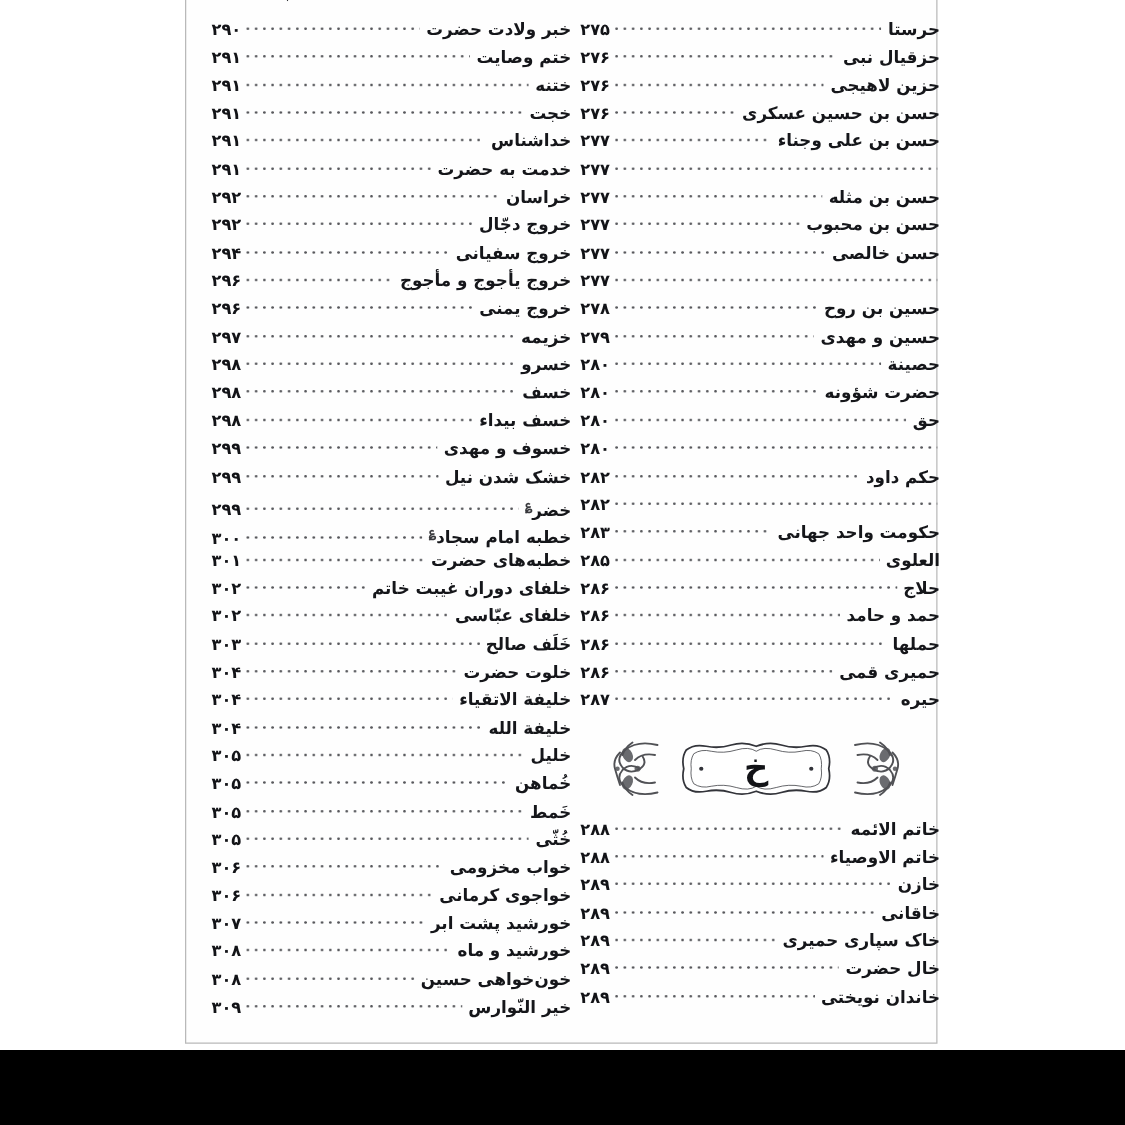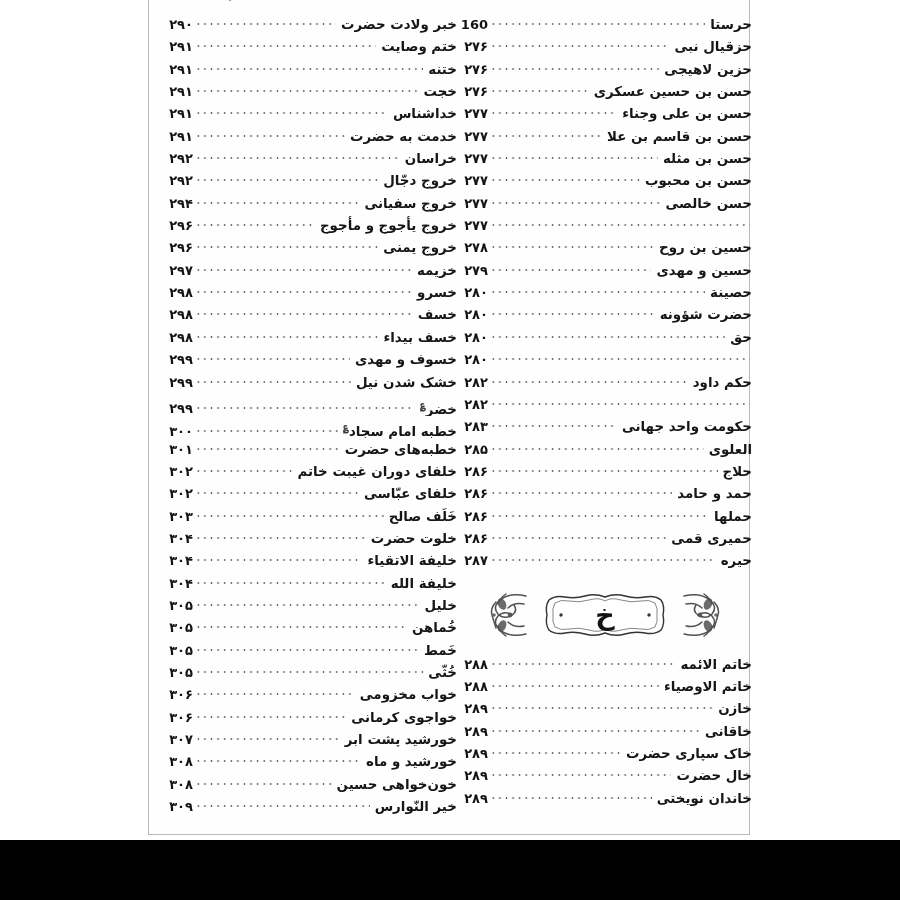--- a/index.html
+++ b/index.html
@@ -132,21 +132,21 @@
 
   <div id="columns">
 
     <div class="column" id="column-right">
       <div class="spacer-head"></div>
 
       <div>
         <div class="entry">
           <span class="term">حرستا</span>
           <span class="leader"></span>
-          <span class="pagenum">160</span>
+          <span class="pagenum">۲۷۵</span>
         </div>
         <div class="entry">
           <span class="term">حزقیال نبی</span>
           <span class="leader"></span>
           <span class="pagenum">۲۷۶</span>
         </div>
         <div class="entry">
           <span class="term">حزین لاهیجی</span>
           <span class="leader"></span>
           <span class="pagenum">۲۷۶</span>
@@ -155,21 +155,20 @@
           <span class="term">حسن بن حسین عسکری</span>
           <span class="leader"></span>
           <span class="pagenum">۲۷۶</span>
         </div>
         <div class="entry">
           <span class="term">حسن بن علی وجناء</span>
           <span class="leader"></span>
           <span class="pagenum">۲۷۷</span>
         </div>
         <div class="entry">
-          <span class="term">حسن بن قاسم بن علا</span>
           <span class="leader"></span>
           <span class="pagenum">۲۷۷</span>
         </div>
         <div class="entry">
           <span class="term">حسن بن مثله</span>
           <span class="leader"></span>
           <span class="pagenum">۲۷۷</span>
         </div>
         <div class="entry">
           <span class="term">حسن بن محبوب</span>
@@ -333,21 +332,21 @@
           <span class="term">خازن</span>
           <span class="leader"></span>
           <span class="pagenum">۲۸۹</span>
         </div>
         <div class="entry">
           <span class="term">خاقانی</span>
           <span class="leader"></span>
           <span class="pagenum">۲۸۹</span>
         </div>
         <div class="entry">
-          <span class="term">خاک سپاری حضرت</span>
+          <span class="term">خاک سپاری حمیری</span>
           <span class="leader"></span>
           <span class="pagenum">۲۸۹</span>
         </div>
         <div class="entry">
           <span class="term">خال حضرت</span>
           <span class="leader"></span>
           <span class="pagenum">۲۸۹</span>
         </div>
         <div class="entry">
           <span class="term">خاندان نویختی</span>

